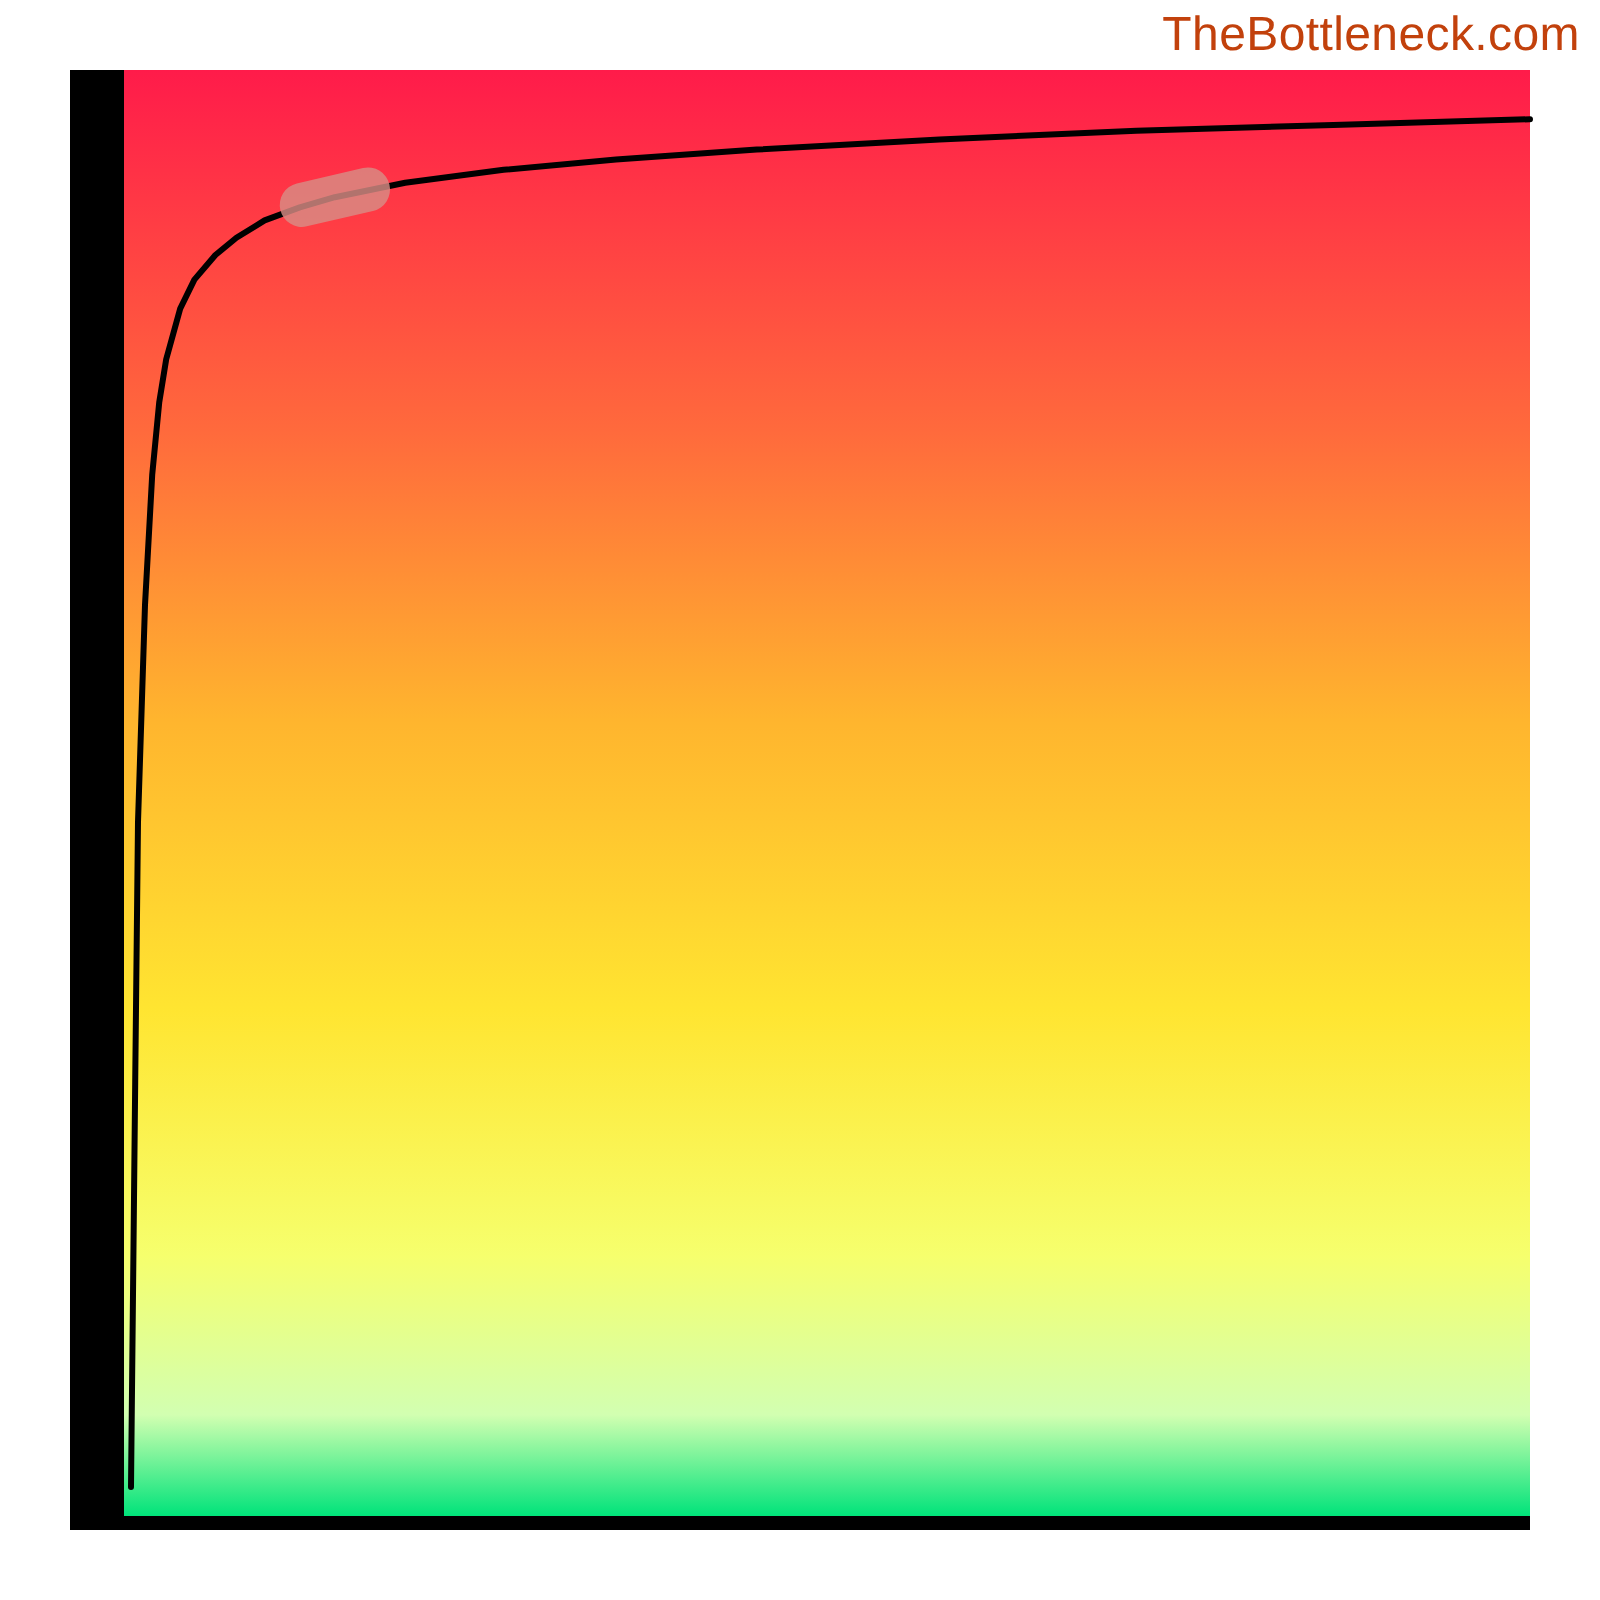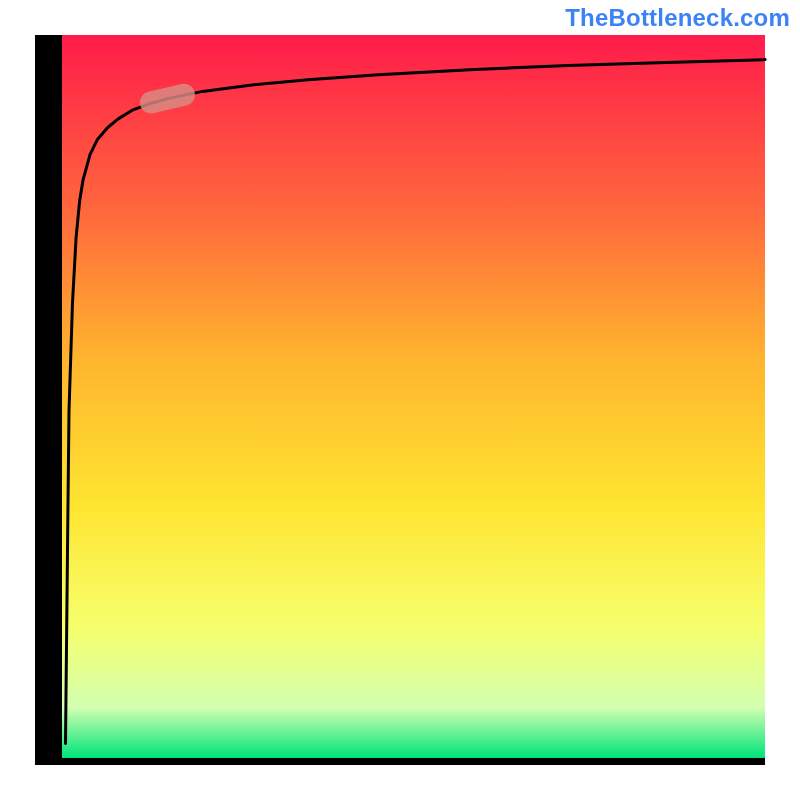--- a/index.html
+++ b/index.html
@@ -1,17 +1,17 @@
 <!DOCTYPE html>
 <html><head>
 <meta charset="utf-8">
 <style>
   html,body{margin:0;padding:0;width:800px;height:800px;overflow:hidden;background:#fff;font-family:Arial,Helvetica,sans-serif}
   .chart-wrap{position:relative;width:800px;height:800px}
-  .watermark{position:absolute;top:4px;right:10px;color:#3b82f6;font-size:24px;font-weight:700;letter-spacing:.2px}
+  .watermark{position:absolute;top:4px;right:10px;color:#c2410c;font-size:24px;font-weight:400;letter-spacing:.2px}
   svg{display:block}
 </style>
 </head>
 <body>
 
 <div class="chart-wrap">
   <div class="watermark">TheBottleneck.com</div>
   <svg width="800" height="800" viewBox="0 0 800 800">
     <defs>
       <linearGradient id="bg" x1="0" y1="0" x2="0" y2="1">

